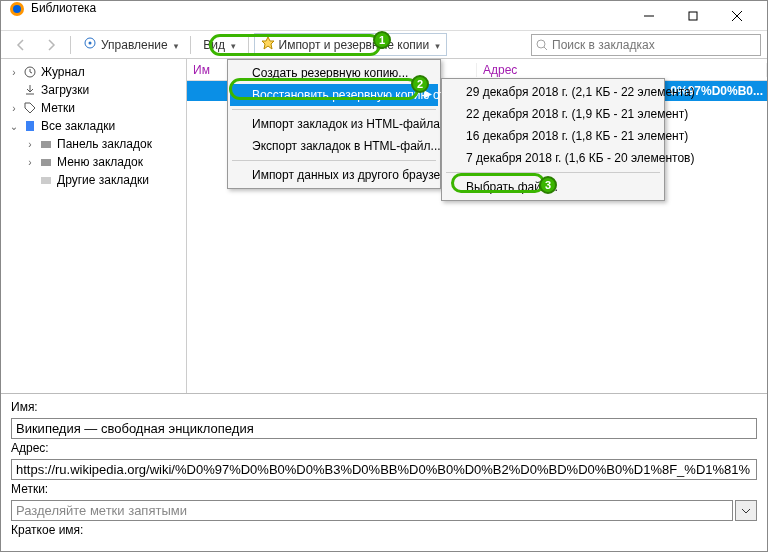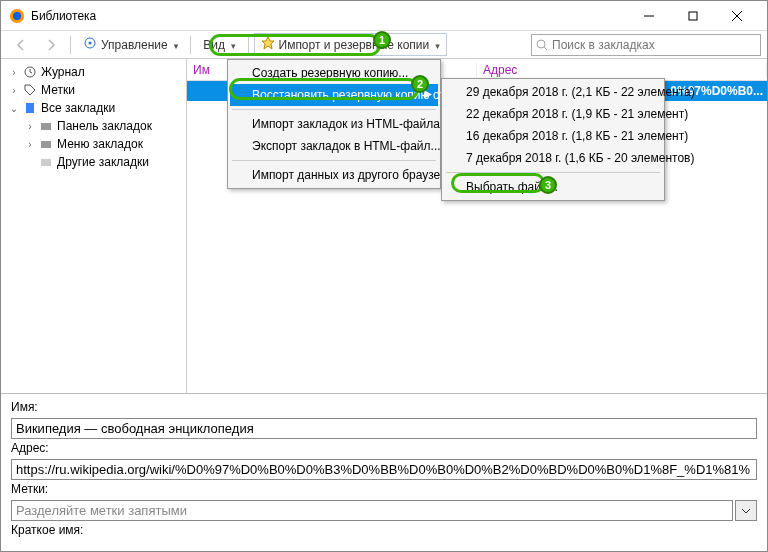--- a/index.html
+++ b/index.html
@@ -1,17 +1,17 @@
 <!DOCTYPE html>
 <html><head>
 <meta charset="utf-8">
 <style>
 * { box-sizing: border-box; margin: 0; padding: 0; font-family: "Segoe UI", Tahoma, sans-serif; font-size: 12px; }
 body { background: #fff; width: 768px; height: 552px; overflow: hidden; position: relative; border: 1px solid #888; }
-.titlebar { height: 30px; display: flex; align-items: center; padding: 0 8px; border-bottom: 1px solid #ddd; }
+.titlebar { height: 30px; display: flex; align-items: flex-start; padding: 0 8px; border-bottom: 1px solid #ddd; }
 .titlebar .icon { width: 16px; height: 16px; margin-right: 6px; }
 .titlebar .title { flex: 1; }
 .win-controls { display: flex; gap: 0; }
 .win-btn { width: 44px; height: 29px; display: flex; align-items: center; justify-content: center; color: #222; }
 .win-btn svg { width: 10px; height: 10px; }
 .toolbar { height: 28px; display: flex; align-items: center; padding: 2px 6px; border-bottom: 1px solid #ccc; gap: 2px; background:#fff; position:relative; z-index:5;}
 .tb-btn { display: inline-flex; align-items: center; padding: 2px 6px; gap: 4px; color: #333; border:1px solid transparent; }
 .tb-btn .caret::after { content: "▾"; font-size: 9px; margin-left: 2px; color:#555; }
 .tb-sep { width: 1px; height: 18px; background: #ccc; margin: 0 3px; }
 .nav-arrow svg { width: 14px; height: 14px; }
@@ -135,20 +135,29 @@
         <span class="tw">›</span>
         <span class="tree-icon">
           <svg width="12" height="12" viewBox="0 0 12 12">
             <circle cx="6" cy="6" r="5" fill="none" stroke="#555"></circle>
             <path d="M6 3v3l2 1" stroke="#555" fill="none"></path>
           </svg>
         </span>
         <span>Журнал</span>
       </div>
     <div class="tree-item">
+        <span class="tw"></span>
+        <span class="tree-icon">
+          <svg width="12" height="12" viewBox="0 0 12 12">
+            <path d="M6 1v6M3 5l3 3 3-3M2 10h8" stroke="#555" fill="none"></path>
+          </svg>
+        </span>
+        <span>Загрузки</span>
+      </div>
+    <div class="tree-item">
         <span class="tw">›</span>
         <span class="tree-icon">
           <svg width="12" height="12" viewBox="0 0 12 12">
             <path d="M1 1h5l5 5-5 5-5-5z" fill="none" stroke="#555"></path>
           </svg>
         </span>
         <span>Метки</span>
       </div>
     <div class="tree-item">
         <span class="tw">⌄</span>

